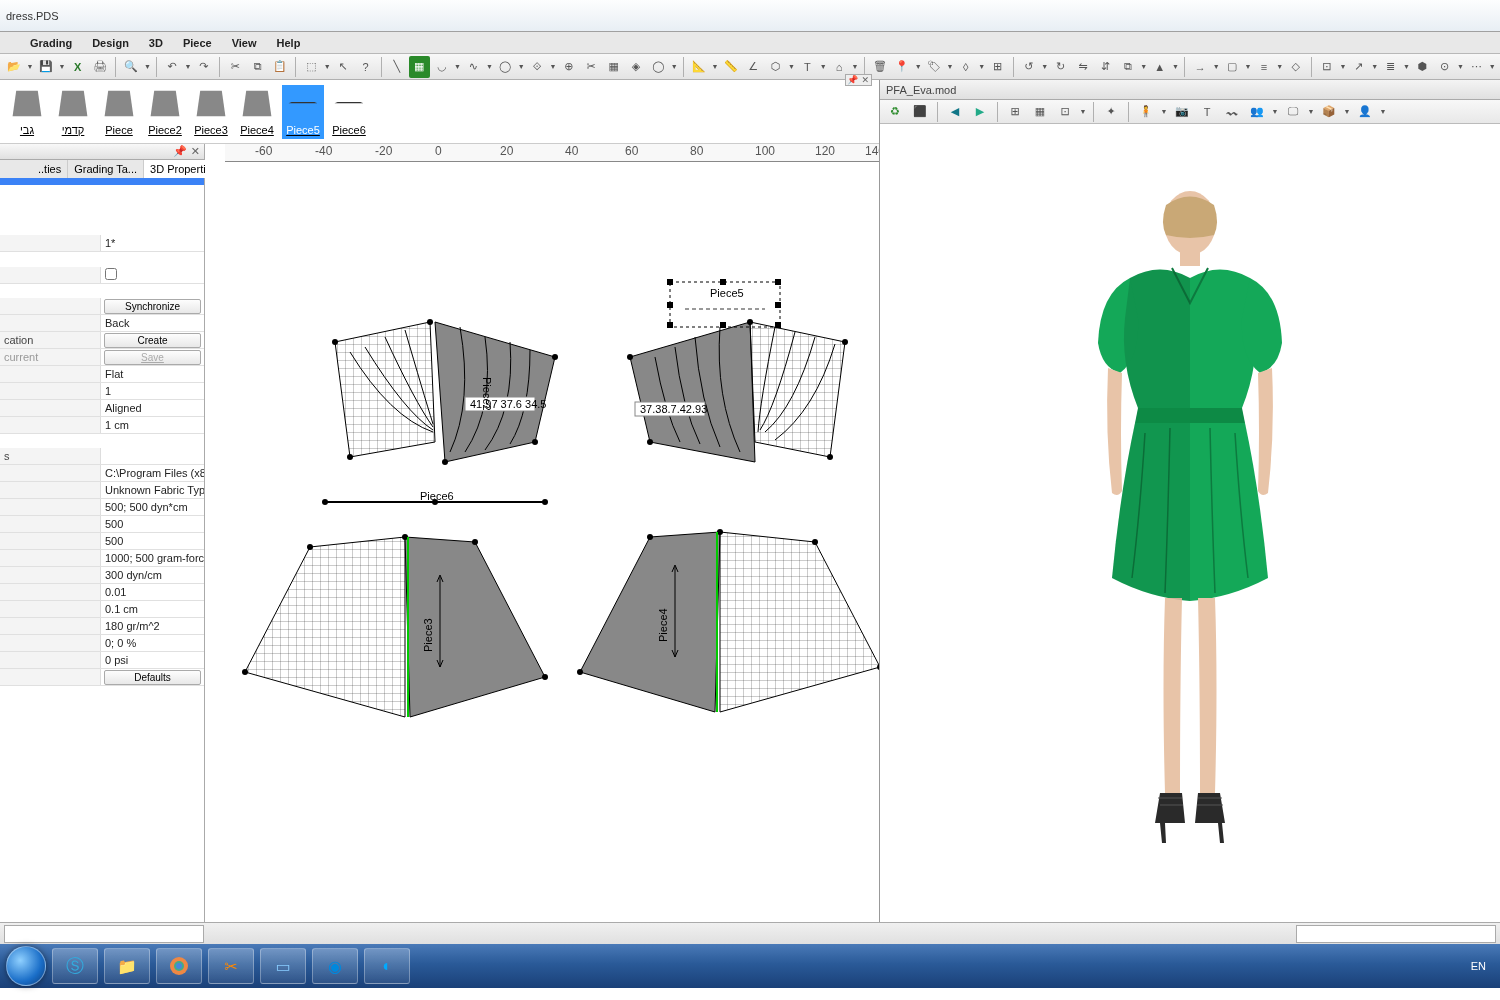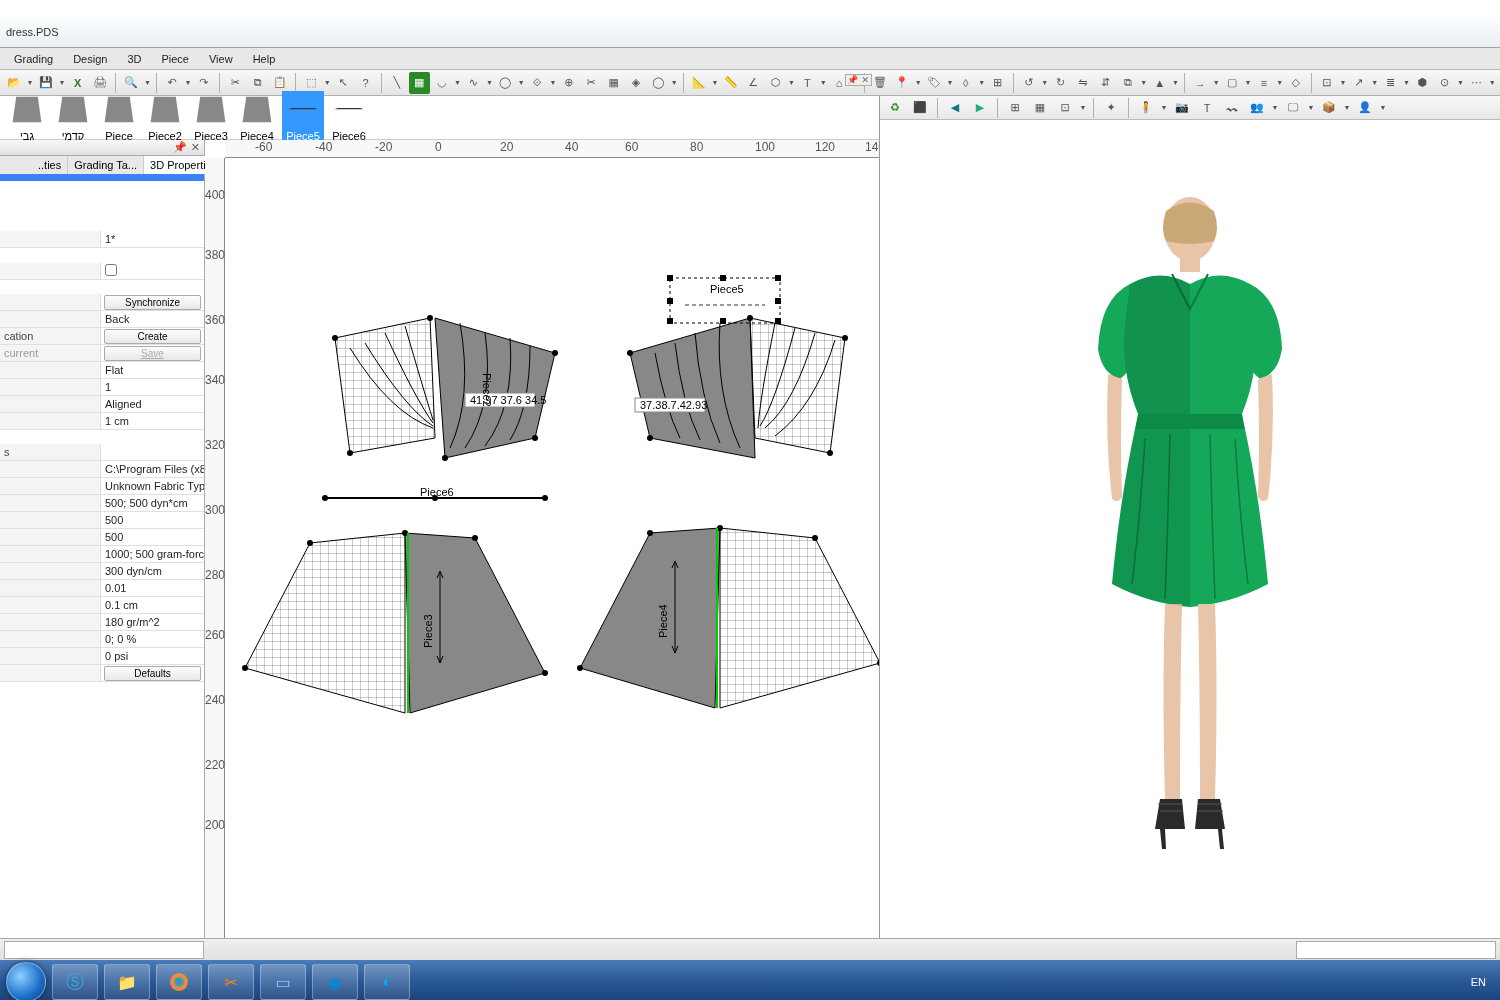--- a/index.html
+++ b/index.html
@@ -1,26 +1,26 @@
 <!DOCTYPE html>
 <html><head>
 <meta charset="utf-8">
 <style>
 *{box-sizing:border-box;margin:0;padding:0;font-family:Tahoma,Arial,sans-serif;font-size:11px;}
 body{width:1500px;height:1000px;background:#fff;overflow:hidden;}
-.titlebar{height:32px;background:linear-gradient(to bottom,#fdfefe,#e8eef4);border-bottom:1px solid #a0a0a0;display:flex;align-items:center;padding-left:6px;color:#333;margin-top:16px;}
-.menubar{height:22px;background:#e8e8e8;border-bottom:1px solid #b8b8b8;display:flex;align-items:center;padding-left:4px;}
+.titlebar{height:32px;background:linear-gradient(to bottom,#fdfefe,#e8eef4);border-bottom:1px solid #a0a0a0;display:flex;align-items:center;padding-left:6px;color:#333;}
+.menubar{height:22px;background:#e8e8e8;border-bottom:1px solid #b8b8b8;display:flex;align-items:center;padding-left:20px;font-weight:bold;}
 .menubar span{padding:3px 10px;cursor:default;color:#222;}
 .toolbar{height:26px;background:linear-gradient(to bottom,#f8f8f8,#e4e4e4);border-bottom:1px solid #b0b0b0;display:flex;align-items:center;padding:0 4px;gap:2px;overflow:hidden;}
 .tb-btn{width:22px;height:22px;display:flex;align-items:center;justify-content:center;border:1px solid transparent;border-radius:2px;cursor:pointer;color:#555;}
 .tb-sep{width:1px;height:20px;background:#b0b0b0;margin:0 3px;}
 .tb-drop{width:8px;height:22px;display:flex;align-items:center;justify-content:center;font-size:7px;color:#555;}
 .main-area{display:flex;height:842px;}
 .left-panel{width:880px;display:flex;flex-direction:column;border-right:1px solid #999;}
-.piece-bar{height:44px;background:#fff;border-bottom:1px solid #ccc;display:flex;align-items:center;padding:2px 6px;gap:4px;text-decoration:underline;}
+.piece-bar{height:64px;background:#fff;border-bottom:1px solid #ccc;display:flex;align-items:center;padding:2px 6px;gap:4px;text-decoration:underline;}
 .piece-item{width:42px;height:54px;display:flex;flex-direction:column;align-items:center;justify-content:space-between;border:1px solid transparent;padding:2px;cursor:pointer;font-size:10px;}
 .piece-item.sel{background:#3399ff;color:#fff;}
 .piece-thumb{width:36px;height:32px;background:#888;clip-path:polygon(20% 10%,80% 10%,90% 90%,10% 90%);}
 .piece-thumb.line{background:none;border-top:2px solid #333;margin-top:14px;height:2px;}
 .workspace{flex:1;display:flex;}
 .props-panel{width:205px;background:#f0f0f0;border-right:1px solid #aaa;display:flex;flex-direction:column;}
 .panel-header{height:16px;background:linear-gradient(to bottom,#f8f8f8,#e0e0e0);border-bottom:1px solid #aaa;display:flex;justify-content:flex-end;align-items:center;padding:0 2px;font-size:9px;color:#666;}
 .panel-header span{padding:0 2px;cursor:pointer;}
 .tabs{display:flex;background:#e8e8e8;border-bottom:7px solid #3b82f6;font-size:10px;padding-left:32px;}
 .tab{padding:3px 6px;border-right:1px solid #ccc;cursor:pointer;white-space:nowrap;}
@@ -322,33 +322,20 @@
           <div class="tick" style="left:150px">-20</div>
           <div class="tick" style="left:210px">0</div>
           <div class="tick" style="left:275px">20</div>
           <div class="tick" style="left:340px">40</div>
           <div class="tick" style="left:400px">60</div>
           <div class="tick" style="left:465px">80</div>
           <div class="tick" style="left:530px">100</div>
           <div class="tick" style="left:590px">120</div>
           <div class="tick" style="left:640px">140</div>
         </div>
-        <div class="ruler-v">
-          <div class="tick" style="top:30px">400</div>
-          <div class="tick" style="top:90px">380</div>
-          <div class="tick" style="top:155px">360</div>
-          <div class="tick" style="top:215px">340</div>
-          <div class="tick" style="top:280px">320</div>
-          <div class="tick" style="top:345px">300</div>
-          <div class="tick" style="top:410px">280</div>
-          <div class="tick" style="top:470px">260</div>
-          <div class="tick" style="top:535px">240</div>
-          <div class="tick" style="top:600px">220</div>
-          <div class="tick" style="top:660px">200</div>
-        </div>
         <div class="canvas">
 
           <svg class="pattern" style="left:80px;top:150px" width="280" height="180">
             <defs>
                 <pattern id="grid1" width="8" height="8" patternUnits="userSpaceOnUse">
                   <path d="M8 0L0 0 0 8" fill="none" stroke="#333" stroke-width="0.5"></path>
                 </pattern>
               </defs>
             <path d="M30 30 L125 10 L130 130 L45 145 Z" fill="url(#grid1)" stroke="#000"></path>
             <path d="M130 10 L250 45 L230 130 L140 150 Z" fill="#888" stroke="#000"></path>
@@ -427,20 +414,23 @@
               <path d="M97 60 L100 53 L103 60 M97 138 L100 145 L103 138" fill="none" stroke="#000"></path>
             <text x="92" y="130" font-size="9" transform="rotate(-90 92 130)">Piece4</text>
             <line x1="142" y1="20" x2="142" y2="200" stroke="#0c0" stroke-width="2"></line>
           </svg>
         </div>
       </div>
     </div>
   </div>
 
   <div class="right-panel">
+    <div class="right-header">
+      <span>PFA_Eva.mod</span>
+    </div>
     <div class="right-toolbar">
       <div class="tb-btn" style="color:#2a8a2a">♻</div>
       <div class="tb-btn" style="color:#c33">⬛</div>
       <div class="tb-sep"></div>
       <div class="tb-btn" style="color:#178">◀</div>
       <div class="tb-btn" style="color:#2a8">▶</div>
       <div class="tb-sep"></div>
       <div class="tb-btn">⊞</div>
       <div class="tb-btn">▦</div>
       <div class="tb-btn">⊡</div>

